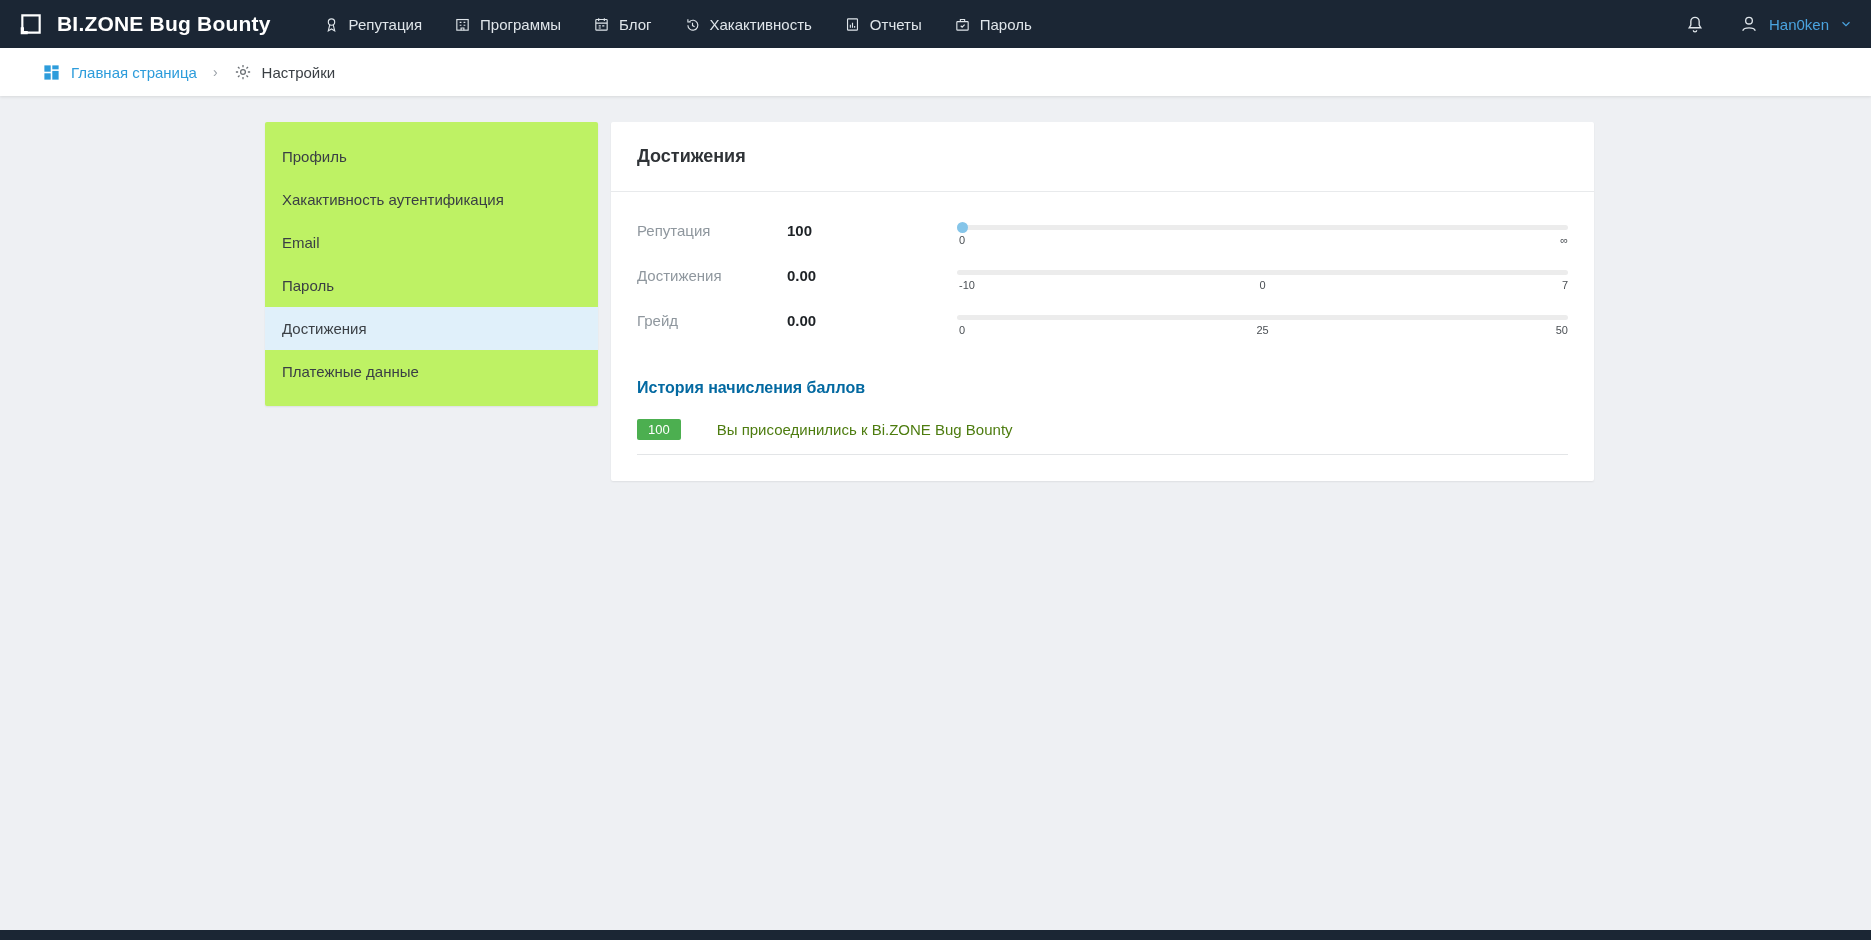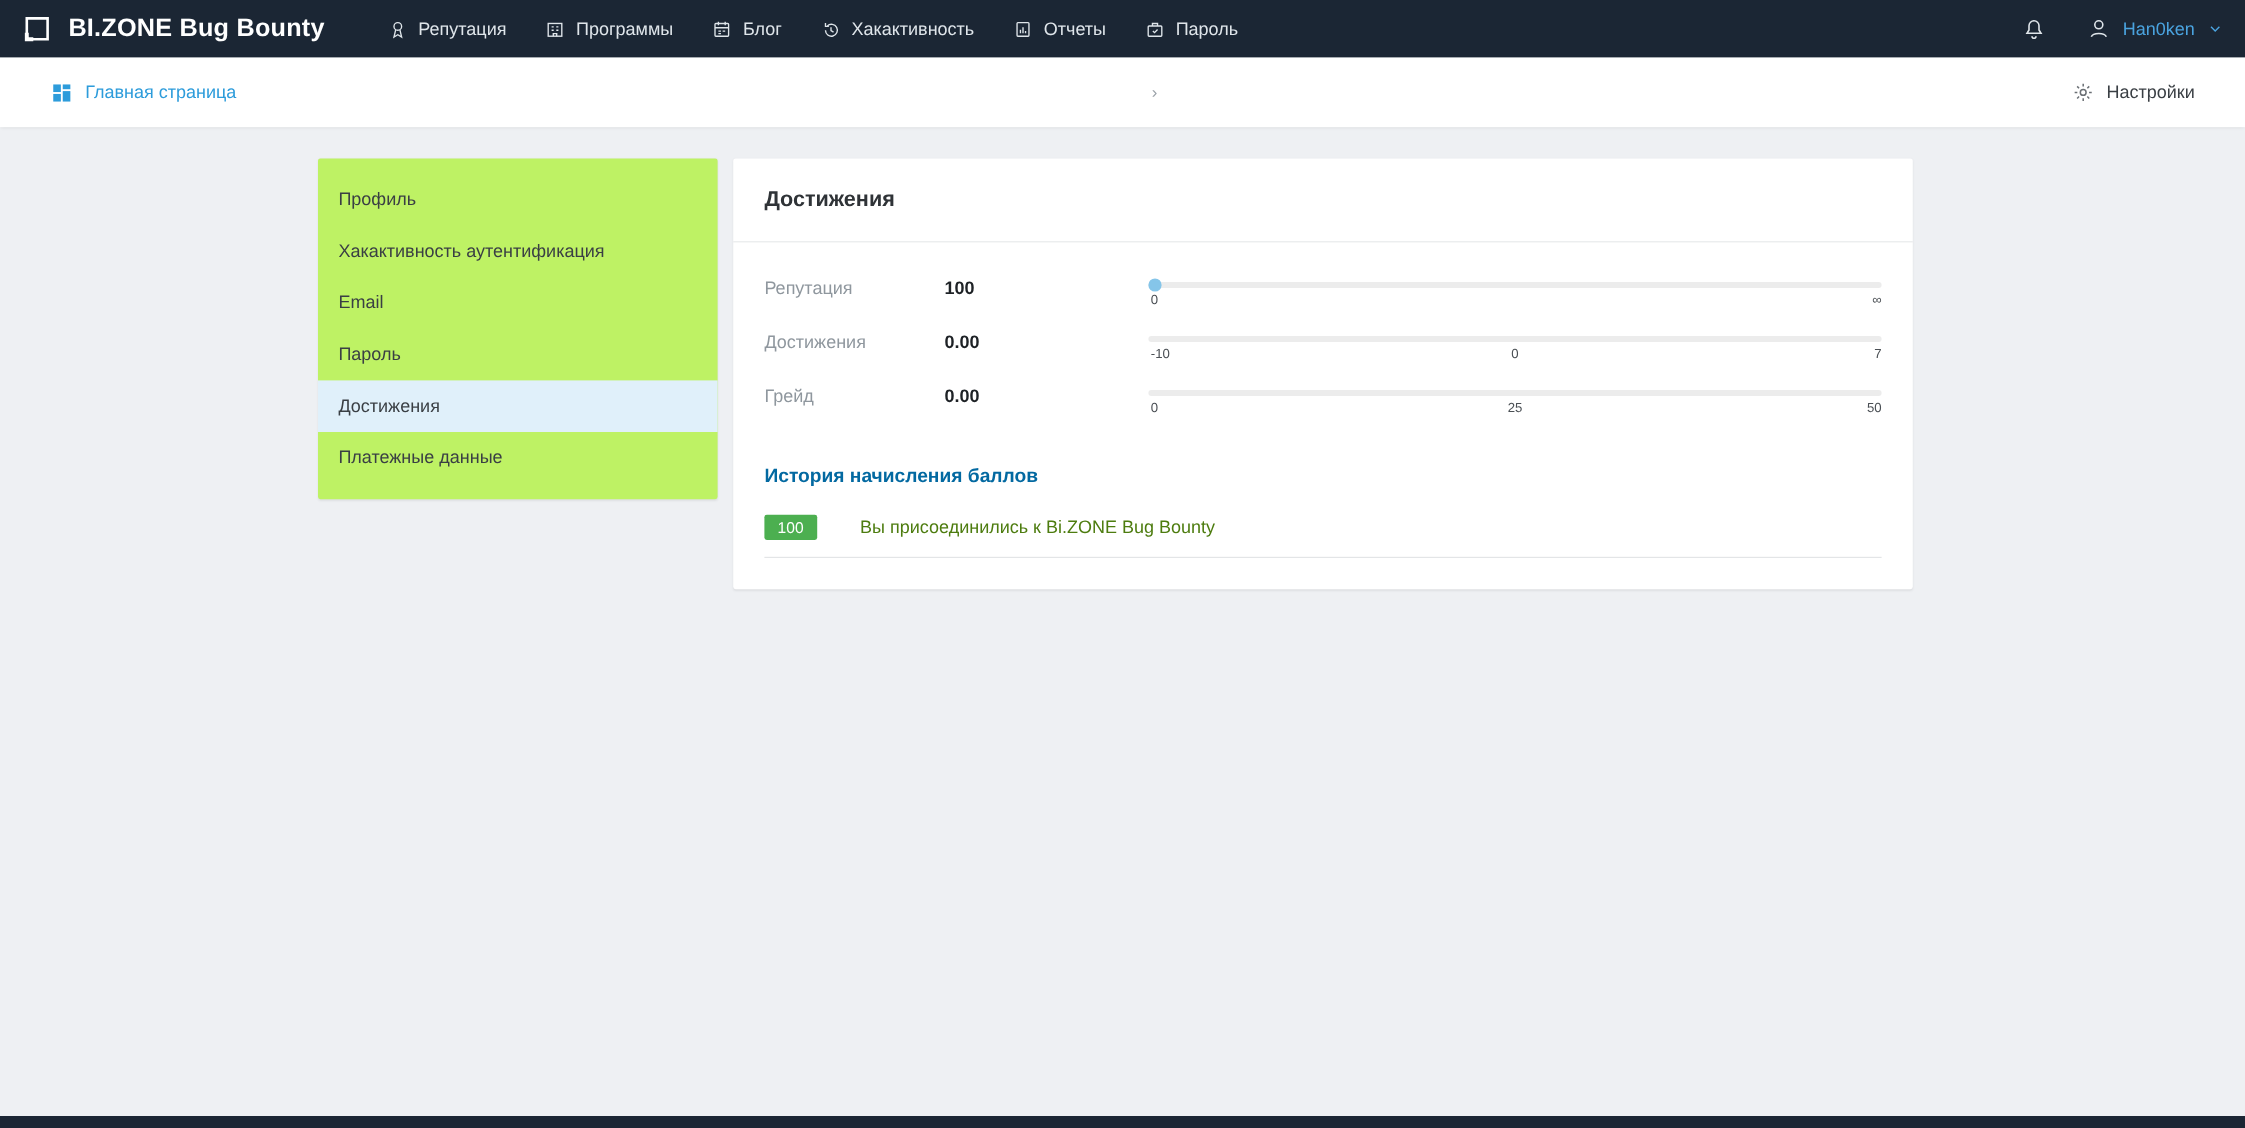--- a/index.html
+++ b/index.html
@@ -23,22 +23,22 @@
     font-size:15px; color:#dfe5ea; cursor:pointer; white-space:nowrap;
   }
   .icon-18 svg { display:block; }
   .nav-right { margin-left:auto; display:flex; align-items:center; gap:34px; }
   .bell-btn { cursor:pointer; display:flex; }
   .user-menu { display:flex; align-items:center; gap:10px; cursor:pointer; }
   .user-name { font-size:15px; color:#4aa3df; }
 
   
   .breadcrumb-bar {
-    height:58px; background:#ffffff; display:flex; align-items:center;
-    padding:0 42px; box-shadow:0 1px 3px rgba(0,0,0,.10); position:relative; z-index:2;justify-content:space-between;
+    height:48px; background:#ffffff; display:flex; align-items:center;
+    padding:0 42px; box-shadow:0 1px 3px rgba(0,0,0,.10); position:relative; z-index:2;
   }
   .crumb-home { display:flex; align-items:center; gap:10px; cursor:pointer; }
   .crumb-home-label { font-size:15px; color:#2d9cdb; }
   .crumb-sep { margin:0 16px; color:#9aa1a8; font-size:14px; }
   .crumb-current { display:flex; align-items:center; gap:10px; }
   .crumb-current-label { font-size:15px; color:#3a3f44; }
 
   
   .main { display:flex; align-items:flex-start; padding:26px 0 0 265px; gap:13px; }
 

